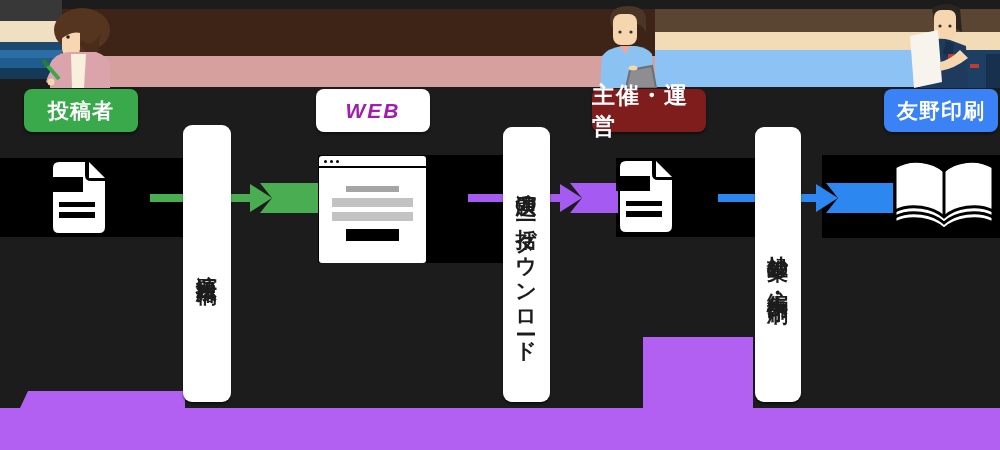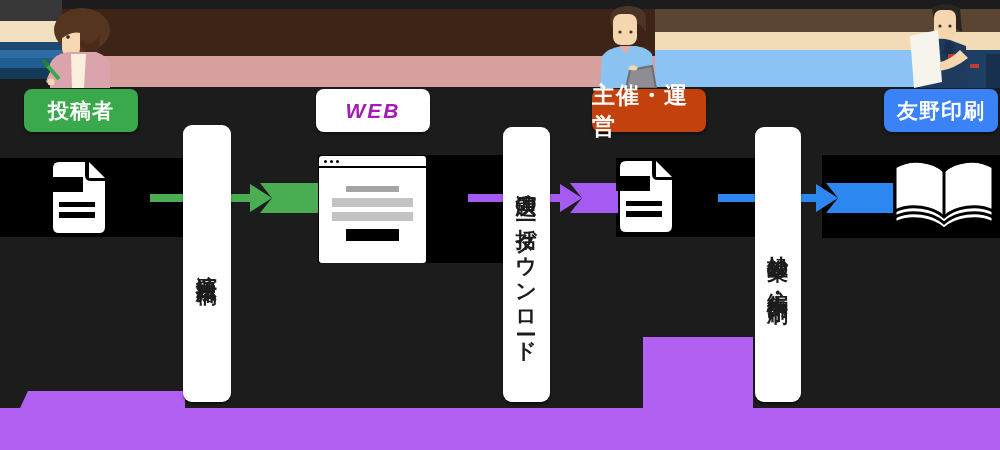--- a/index.html
+++ b/index.html
@@ -30,21 +30,21 @@
   .strip4{left:822px;top:155px;width:178px;height:83px;}
   
   .badge{
     position:absolute;top:89px;width:114px;height:43px;
     border-radius:8px;display:flex;align-items:center;justify-content:center;
     font-size:21px;font-weight:bold;letter-spacing:1px;
     box-shadow:0 2px 3px rgba(0,0,0,.45);
   }
   .badge-author{left:24px;background:#3aa94b;color:#fff;}
   .badge-web{left:316px;background:#fff;color:#a21caf;letter-spacing:2px;font-style:italic;}
-  .badge-organizer{left:592px;background:#c2410c;color:#fff;font-size:23px;}
+  .badge-organizer{left:592px;background:#7f1d1d;color:#fff;font-size:23px;}
   .badge-printer{left:884px;background:#3b82f6;color:#fff;}
   
   .step-box{
     position:absolute;background:#fff;border-radius:9px;
     display:flex;align-items:center;justify-content:center;
     box-shadow:0 2px 2px rgba(0,0,0,.5);
   }
   .step-box span{
     writing-mode:vertical-rl;text-orientation:mixed;
     font-size:21px;font-weight:bold;color:#1c1c1c;letter-spacing:3px;

